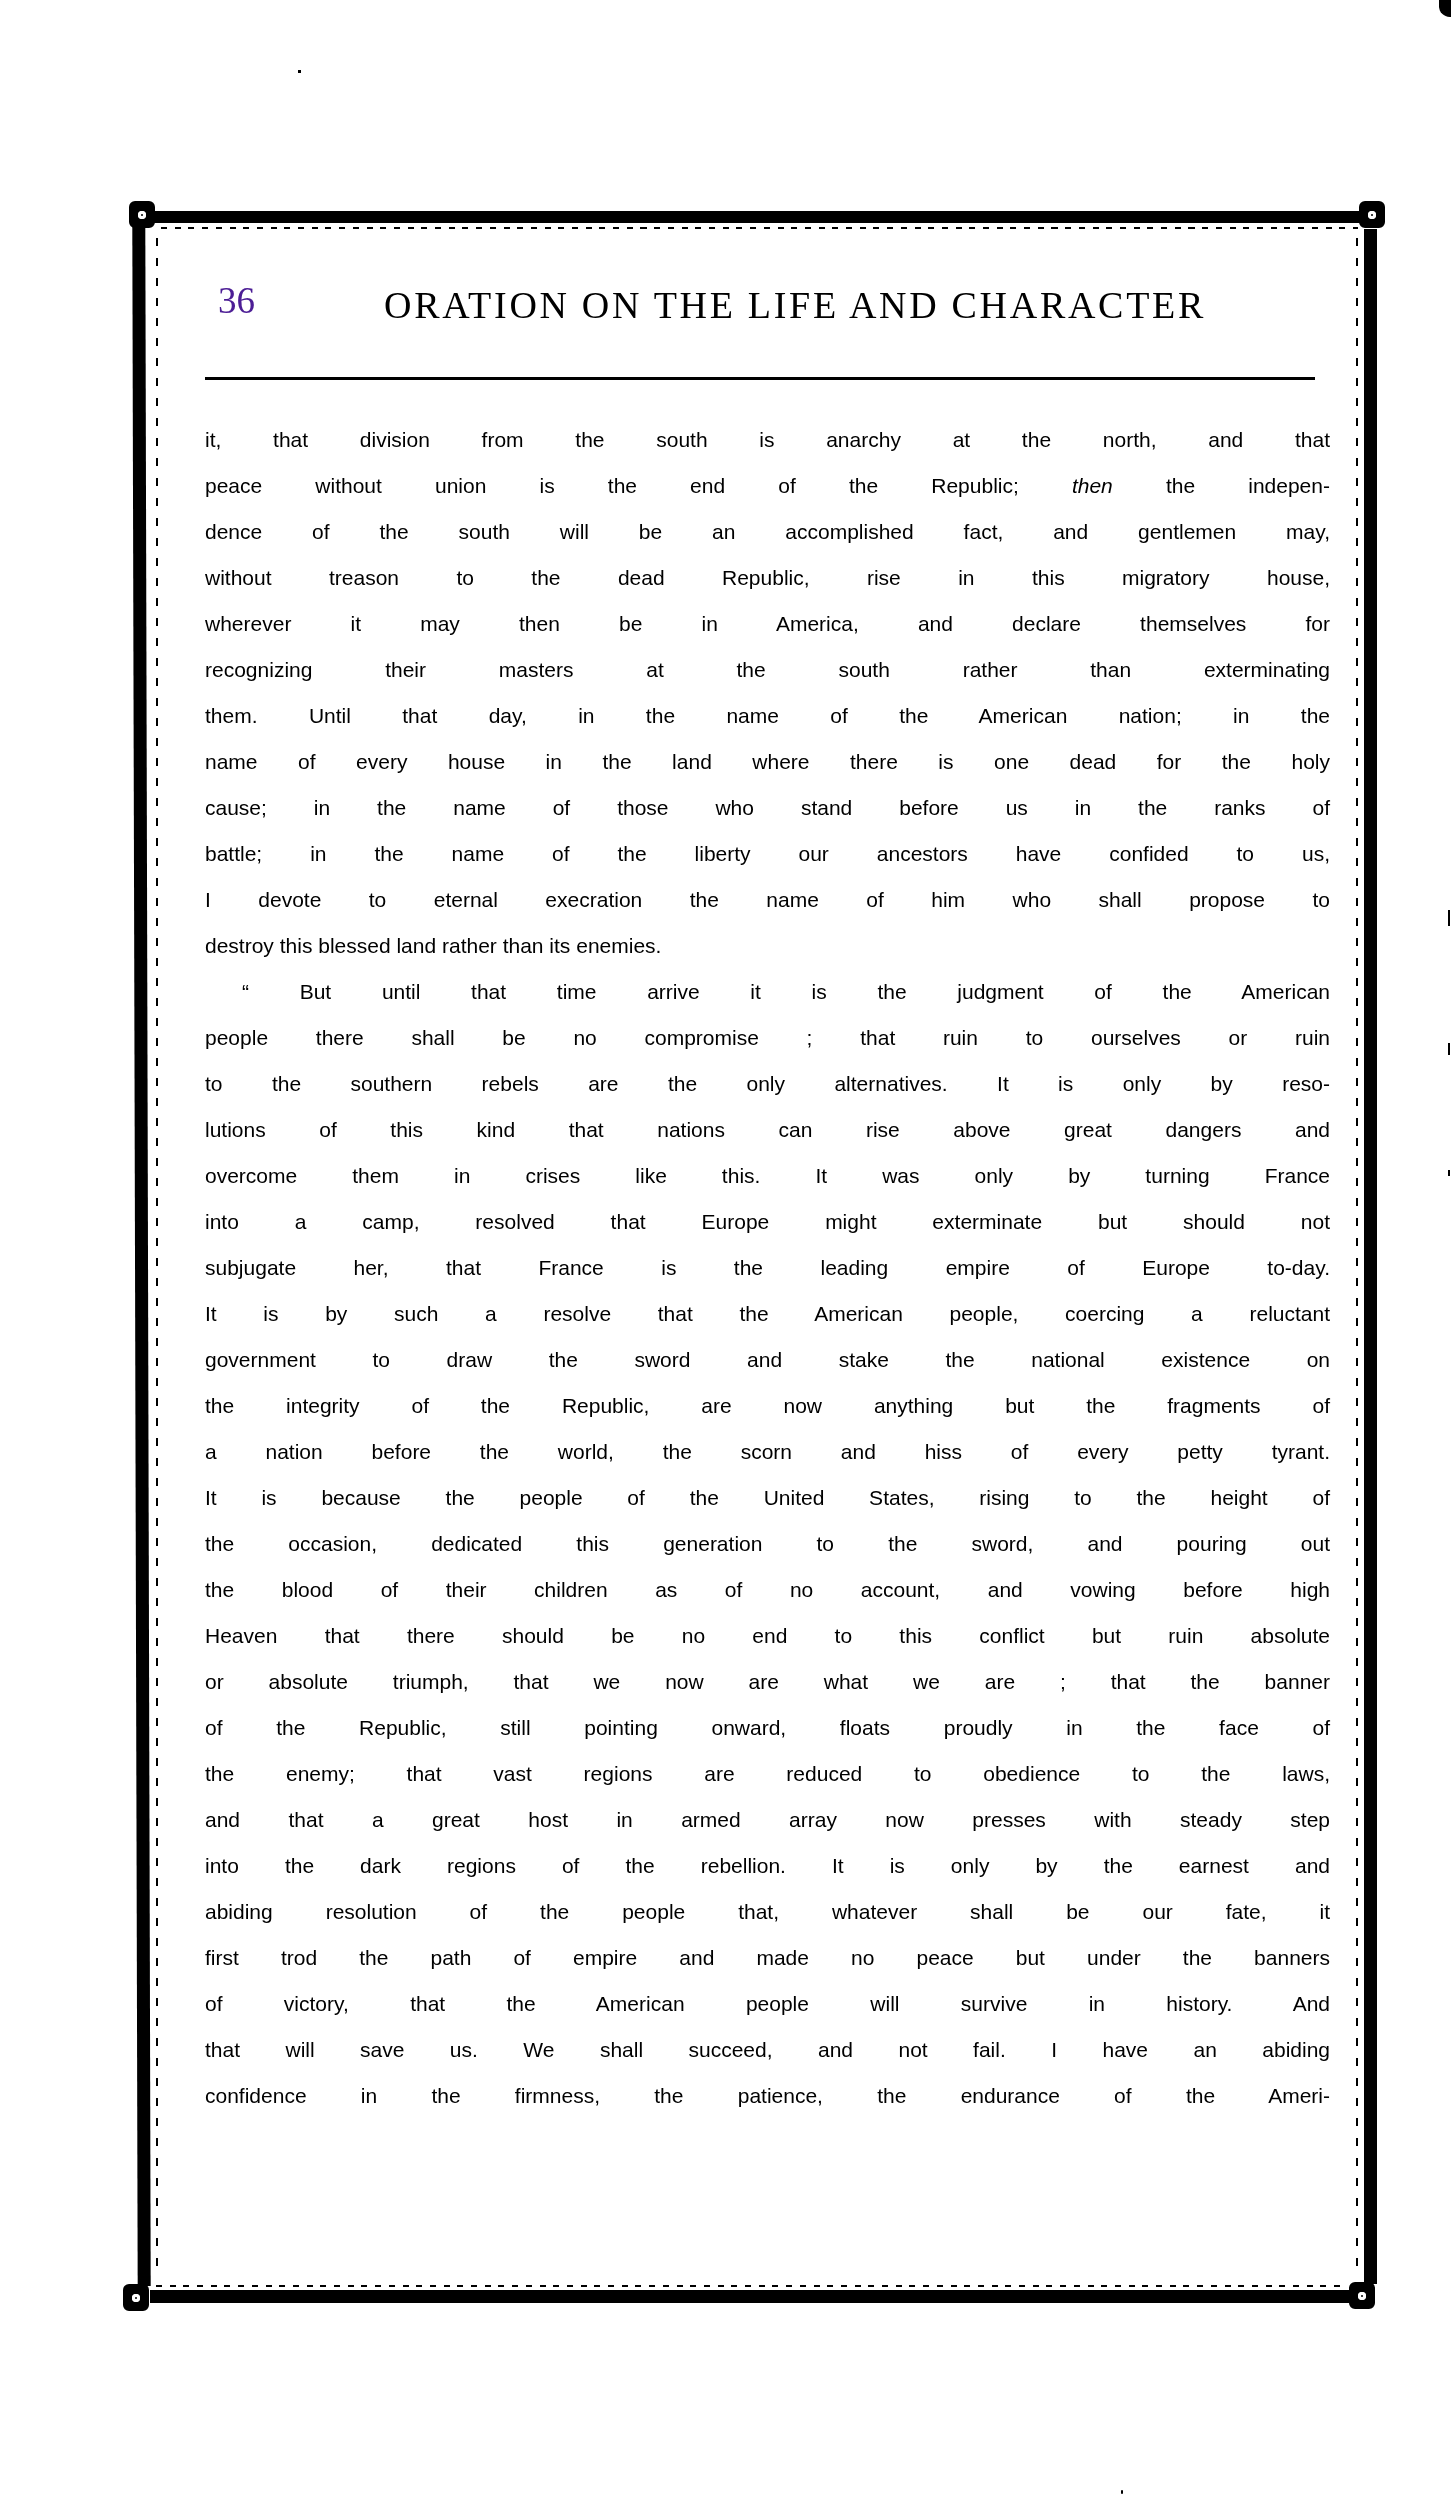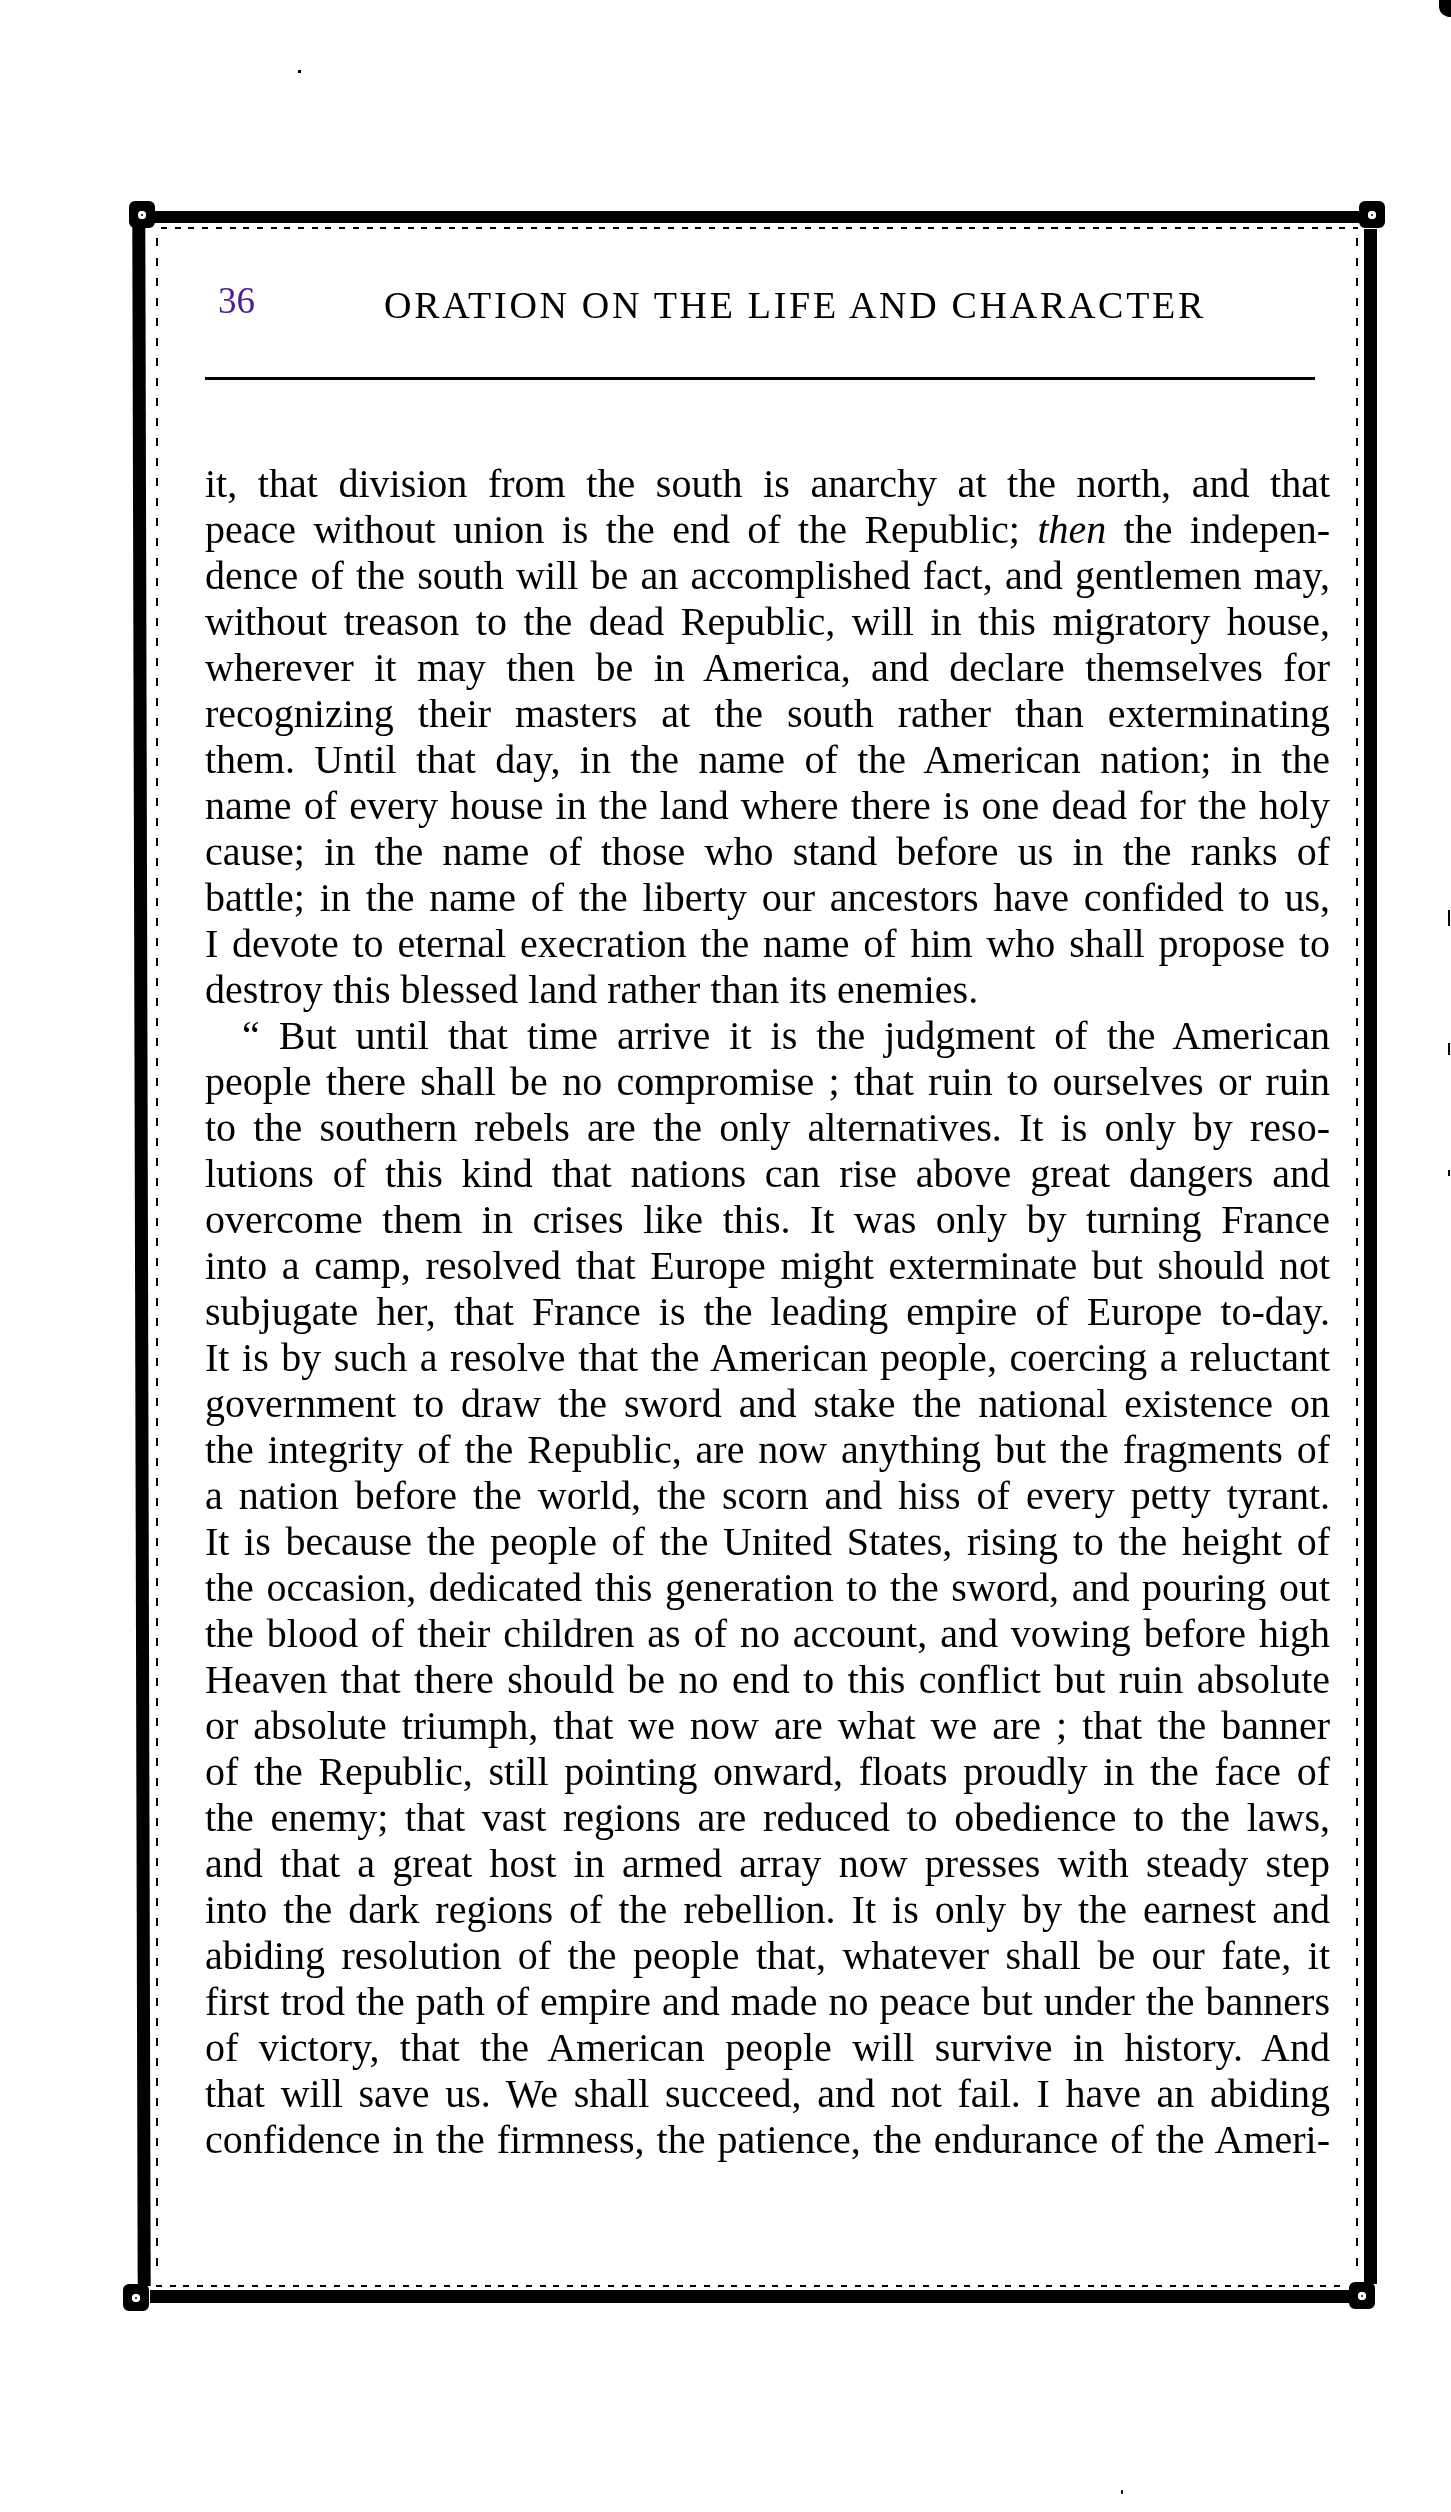--- a/index.html
+++ b/index.html
@@ -36,22 +36,22 @@
 
   
   .running-head { left: 205px; top: 280px; width: 1110px; height: 48px; }
   .page-number { position: absolute; left: 13px; top: 0; font-family: "Liberation Serif", serif;
     font-size: 37px; line-height: 42px; color: #4c1d95; }
   .head-title { position: absolute; left: 179px; top: 7.1px; font-family: "Liberation Serif", serif;
     font-size: 38px; line-height: 36px; letter-spacing: 2.7px; color: #000; white-space: nowrap; }
   .head-rule { left: 205px; top: 377px; width: 1110px; height: 3px; }
 
   
-  .body-text { left: 205px; top: 417px; width: 1125px; font-family: Liberation Serif, serif;
-    font-size: 40px; line-height: 46px; color: #000; margin-top: 44px; }
+  .body-text { left: 205px; top: 417px; width: 1125px; font-family: Liberation Sans, sans-serif;
+    font-size: 21px; line-height: 46px; color: #000; }
   .line { display: block; height: 46px; white-space: nowrap; text-align: justify;
     text-align-last: justify; }
   .line.last { text-align-last: left; }
   .line.indent { padding-left: 37px; box-sizing: border-box; }
   .it { font-style: italic; }
 
   
   .tick { width: 1.8px; }
 </style>
 </head>
@@ -75,21 +75,21 @@
   <span class="page-number">36</span>
   <span class="head-title">ORATION ON THE LIFE AND CHARACTER</span>
 </div>
 <div class="abs ink head-rule"></div>
 
 <div class="abs body-text">
   <div>
     <span class="line">it, that division from the south is anarchy at the north, and that</span>
     <span class="line"><span>peace without union is the end of the Republic; </span><span class="it">then</span><span> the indepen-</span></span>
     <span class="line">dence of the south will be an accomplished fact, and gentlemen may,</span>
-    <span class="line">without treason to the dead Republic, will in this migratory house,</span>
+    <span class="line">without treason to the dead Republic, rise in this migratory house,</span>
     <span class="line">wherever it may then be in America, and declare themselves for</span>
     <span class="line">recognizing their masters at the south rather than exterminating</span>
     <span class="line">them.  Until that day, in the name of the American nation; in the</span>
     <span class="line">name of every house in the land where there is one dead for the holy</span>
     <span class="line">cause; in the name of those who stand before us in the ranks of</span>
     <span class="line">battle; in the name of the liberty our ancestors have confided to us,</span>
     <span class="line">I devote to eternal execration the name of him who shall propose to</span>
     <span class="line last">destroy this blessed land rather than its enemies.</span>
   </div>
   <div>

